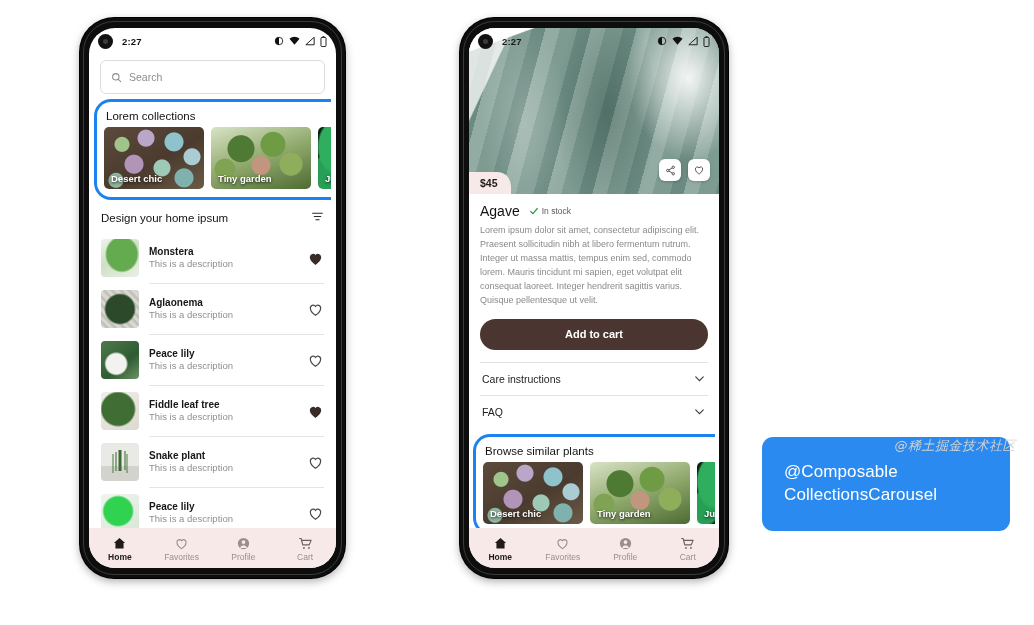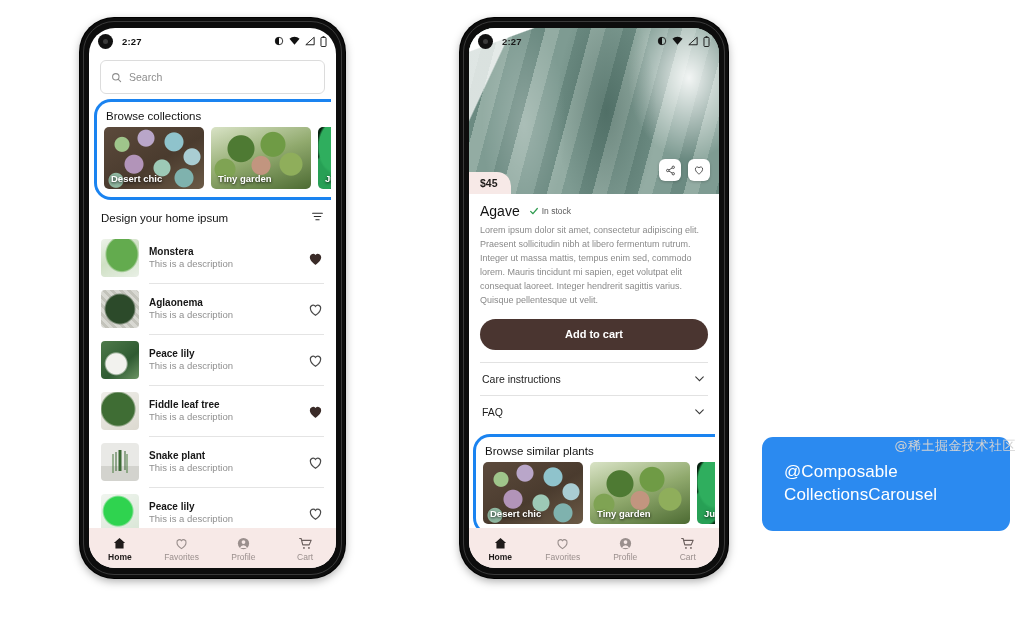--- a/index.html
+++ b/index.html
@@ -210,20 +210,21 @@
   .annot{
     position:absolute; left:762px; top:437px; width:248px; height:94px;
     background:#2b8af0; border-radius:11px; color:#fff;
     display:flex; flex-direction:column; justify-content:center;
     padding:0 22px; font-size:17px; line-height:1.34; letter-spacing:.1px;
   }
   .watermark{
     position:absolute; right:18px; bottom:8px;
     font-size:13px; color:#d2d2d2; letter-spacing:.5px;
     font-family:"DejaVu Sans", sans-serif;
+    font-style:italic;
   }
 </style>
 </head>
 <body>
 
 <div class="stage">
 
   <div class="phone" id="phone-1">
     <div class="screen">
 
@@ -254,21 +255,21 @@
         <div class="search-box">
           <svg width="11" height="11" viewBox="0 0 24 24">
               <circle cx="10.5" cy="10.5" r="7" fill="none" stroke="#8d8d8d" stroke-width="2.3"></circle>
               <path d="M16 16l5 5" stroke="#8d8d8d" stroke-width="2.3" stroke-linecap="round"></path>
             </svg>
           <span class="search-ph">Search</span>
         </div>
       </div>
 
       <div class="hl clip">
-        <div class="sec-title">Browse collections</div>
+        <div class="sec-title">Lorem collections</div>
         <div class="carousel">
           <div class="cc ph-desert">
             <span class="lbl">Desert chic</span>
           </div>
           <div class="cc ph-tiny">
             <span class="lbl">Tiny garden</span>
           </div>
           <div class="cc narrow ph-jungle">
             <span class="lbl">Jung</span>
           </div>

